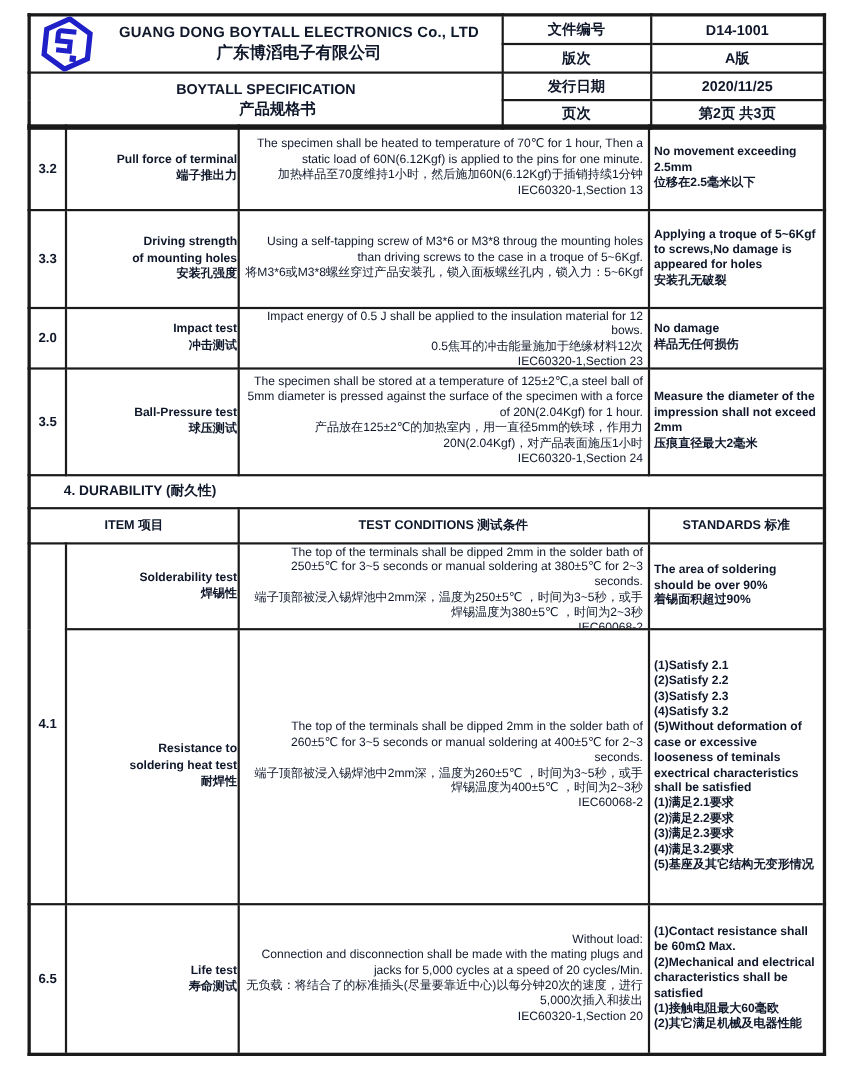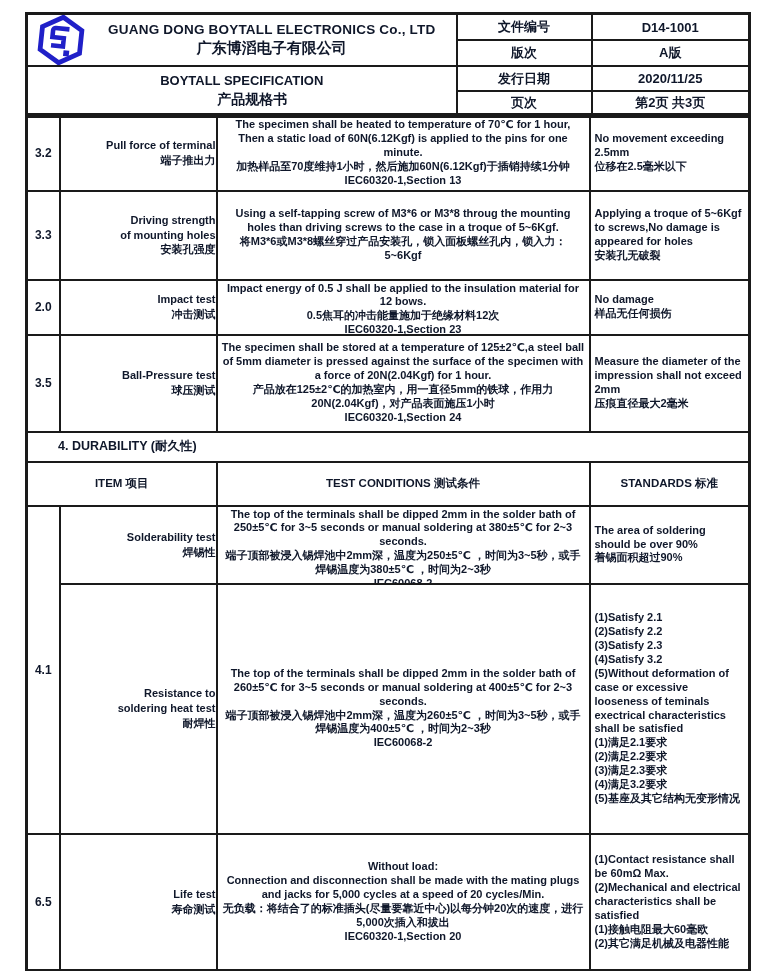--- a/index.html
+++ b/index.html
@@ -20,21 +20,21 @@
   .company-cn { font-size:15px; font-weight:700; margin-top:2px; }
   .spec-cell { vertical-align:middle; text-align:center; }
   .spec-en { font-size:13px; font-weight:700; }
   .spec-cn { font-size:14px; font-weight:700; margin-top:3px;padding-left:21px; }
   .hlabel, .hvalue { text-align:center; vertical-align:middle; font-size:13px; font-weight:700; }
   
   .main { position:absolute; left:25px; top:113px; width:723px; border:3px solid #1a1a1a; }
   .main td { border:2px solid #1a1a1a; padding:0; vertical-align:middle; }
   .id   { text-align:center; font-size:12px; font-weight:700;margin-left:16px; }
   .item { text-align:right; font-size:11px; font-weight:700; white-space:pre-line; line-height:1.35; }
-  .cond { font-size:11px; font-weight:700; white-space:pre-line; line-height:1.27; text-align:center; }
+  .cond { font-size:11px; font-weight:400; white-space:pre-line; line-height:1.27; text-align:right; }
   .std  { font-size:11px; font-weight:700; white-space:pre-line; line-height:1.27; text-align:left; }
   .cond .cell, .std .cell { padding:1px 4px; overflow:hidden; }
   .vtop { vertical-align:top; }
   .section-row td { font-size:12.5px; font-weight:700; padding-left:30px; text-align:left; }
   .colhead-row td { text-align:center; font-size:11.5px; font-weight:700; }
 </style>
 </head>
 <body>
 
 <div class="page">
@@ -136,21 +136,21 @@
 产品放在125±2℃的加热室内，用一直径5mm的铁球，作用力20N(2.04Kgf)，对产品表面施压1小时
 IEC60320-1,Section 24</div></td>
       <td class="std"><div class="cell" style="max-height:93px">Measure the diameter of the impression shall not exceed 2mm
 压痕直径最大2毫米</div></td>
     </tr>
 
     <tr style="height:30px" class="section-row">
       <td colspan="4">4. DURABILITY (耐久性)</td>
     </tr>
 
-    <tr style="height:44px" class="colhead-row">
+    <tr style="height:32px" class="colhead-row">
       <td colspan="2">ITEM 项目</td>
       <td>TEST CONDITIONS 测试条件</td>
       <td>STANDARDS 标准</td>
     </tr>
 
     <tr style="height:78px">
       <td rowspan="2" class="id">4.1</td>
       <td class="item">Solderability test
 焊锡性</td>
       <td class="cond vtop"><div class="cell" style="max-height:74px">The top of the terminals shall be dipped 2mm in the solder bath of 250±5℃ for 3~5 seconds or manual soldering at 380±5℃ for 2~3 seconds.

